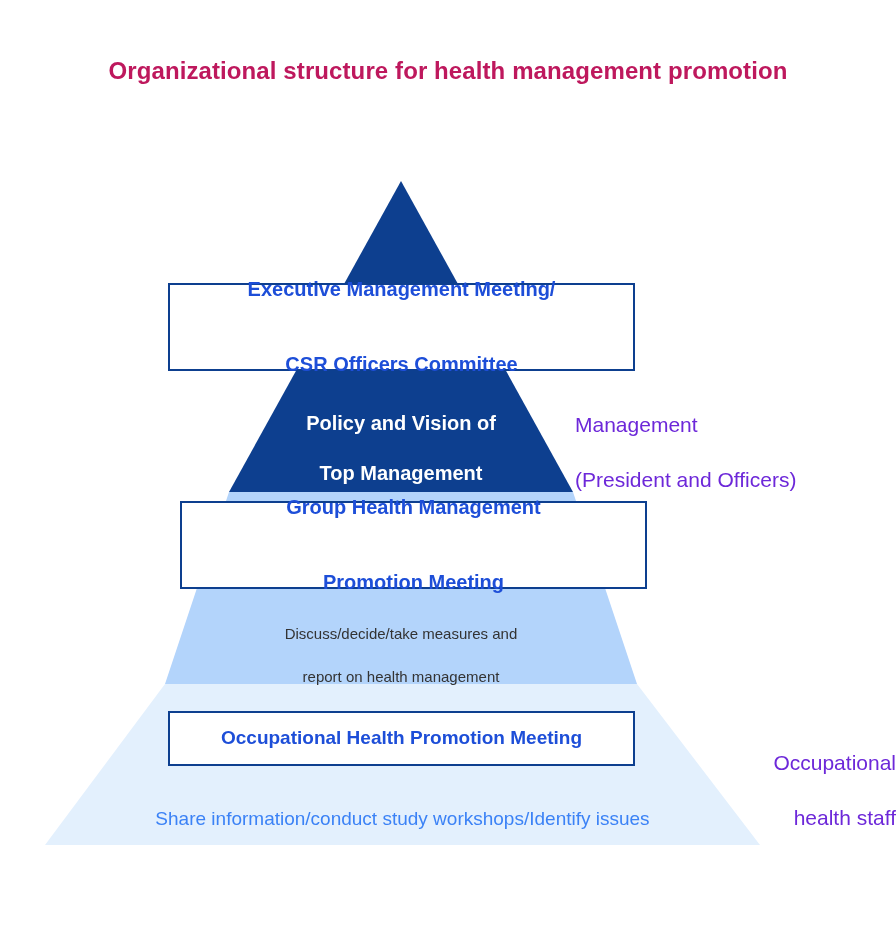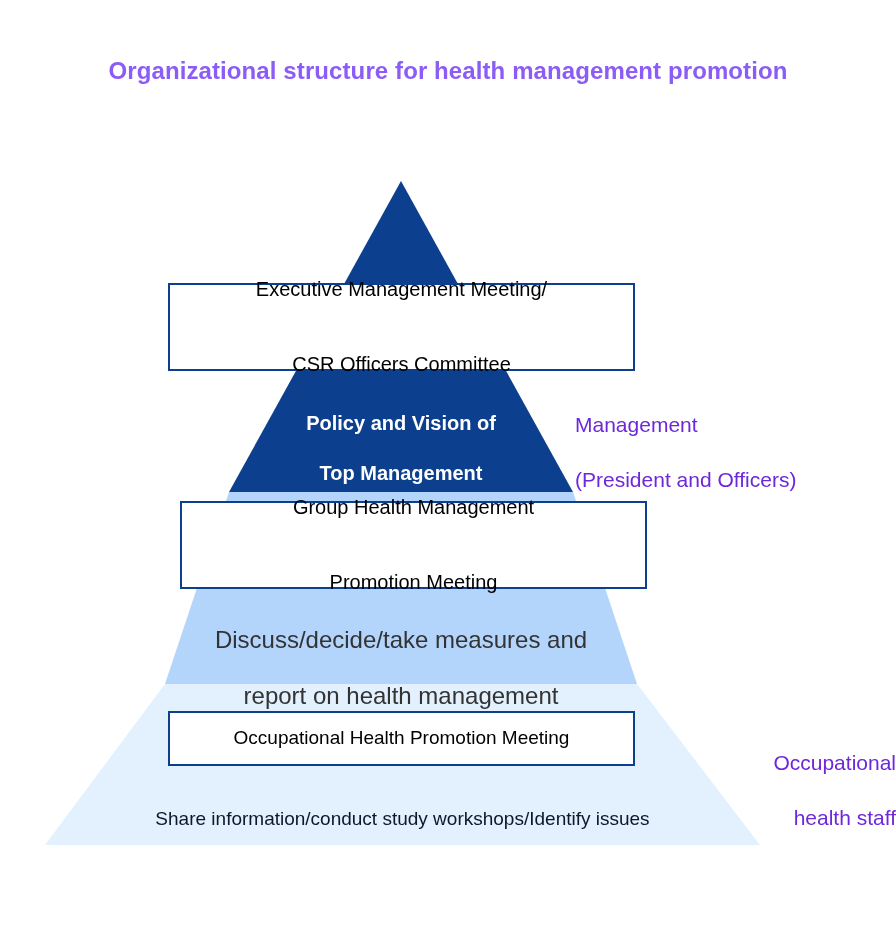--- a/index.html
+++ b/index.html
@@ -22,21 +22,21 @@
   }
 
   .title {
     position: absolute;
     left: 0;
     top: 57px;
     width: 896px;
     text-align: center;
     font-size: 24px;
     font-weight: bold;
-    color: #8b5cf6;
+    color: #be185d;
     letter-spacing: 0.1px;
   }
 
   
   .band {
     position: absolute;
   }
 
   
   .band-top {
@@ -71,22 +71,22 @@
   
   .box {
     position: absolute;
     background: #ffffff;
     border: 2px solid #0d3f8f;
     box-sizing: border-box;
     display: flex;
     flex-direction: column;
     align-items: center;
     justify-content: center;
-    color: #000000;
-    font-weight: normal;
+    color: #1d4ed8;
+    font-weight: bold;
     line-height: 1.38;
     gap: 47px;
   }
   .box-line { display: block; white-space: nowrap; }
 
   .box-top {
     left: 168px;
     top: 283px;
     width: 467px;
     height: 88px;
@@ -119,27 +119,27 @@
     width: 344px;
     color: #ffffff;
     font-size: 20px;
     font-weight: bold;
   }
   .cap-mid {
     left: 165px;
     top: 602px;
     width: 472px;
     color: #333333;
-    font-size: 24px;
+    font-size: 15px;
   }
   .cap-bottom {
     left: 45px;
     top: 784px;
     width: 715px;
-    color: #0f172a;
+    color: #3b82f6;
     font-size: 19px;
   }
 
   
   .side-note {
     position: absolute;
     color: #6d28d9;
     font-size: 21px;
     line-height: 1.62;
   }

